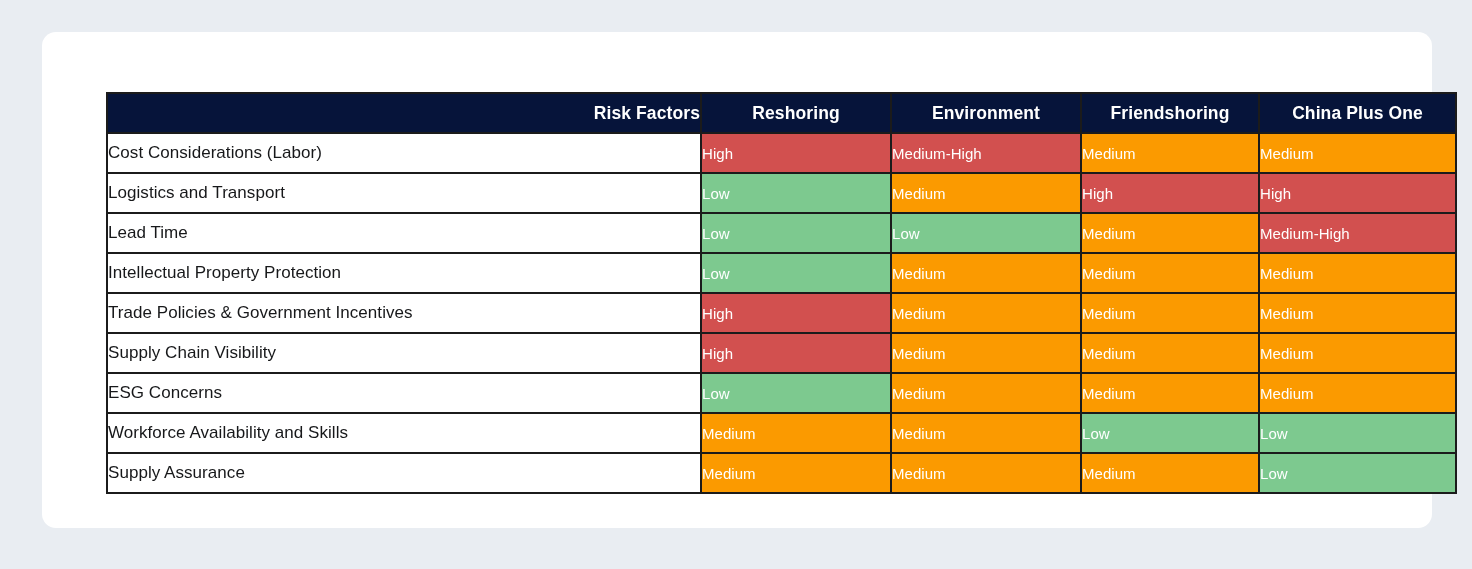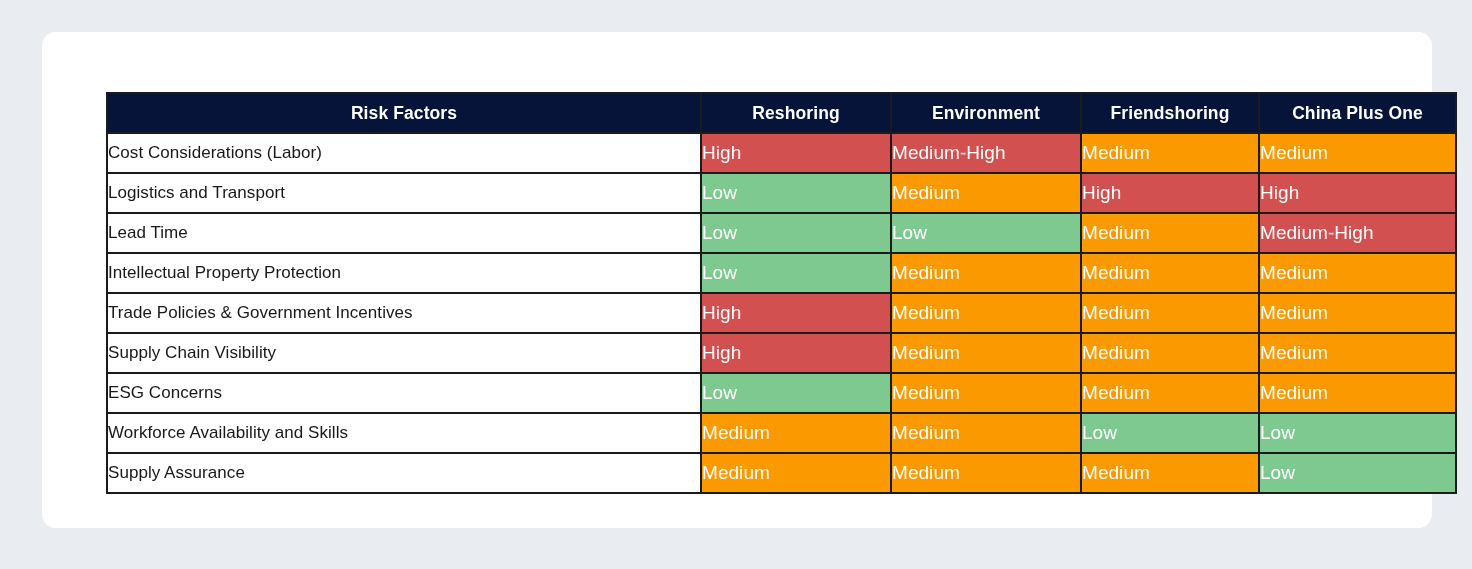--- a/index.html
+++ b/index.html
@@ -61,39 +61,39 @@
   }
   thead th {
     background: #06143a;
     color: #ffffff;
     font-size: 17.5px;
     font-weight: bold;
     letter-spacing: 0.1px;
     height: 41px;
   }
   th.head-factor {
-    text-align: center;
+    text-align: right;
     padding-left: 28px;
     margin-top: 14px;
   }
   th.head-mode {
     text-align: center;
     padding-left: 20px;
   }
   td.factor-cell {
     background: #ffffff;
     color: #17181a;
     font-size: 17px;
     text-align: left;
     padding-left: 28px;
     letter-spacing: 0.05px;
   }
   td.rating-cell {
     color: #ffffff;
-    font-size: 19px;
+    font-size: 15px;
     text-align: left;
     padding-left: 20px;
     letter-spacing: 0.05px;
   }
   td.rating-cell.lvl-high    { background: #d2504f; }
   td.rating-cell.lvl-medium-high { background: #d2504f; }
   td.rating-cell.lvl-medium  { background: #fb9a00; }
   td.rating-cell.lvl-low     { background: #7dc98f; }
 </style>
 </head>

